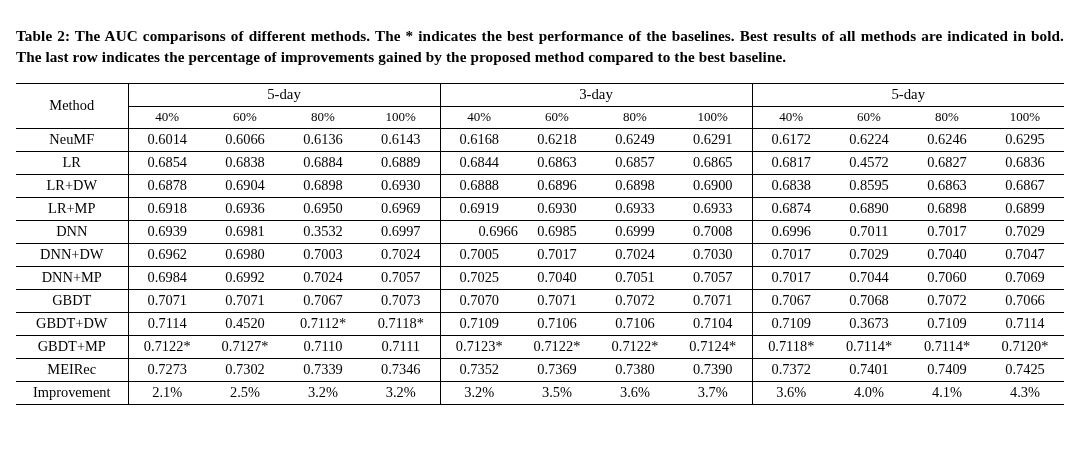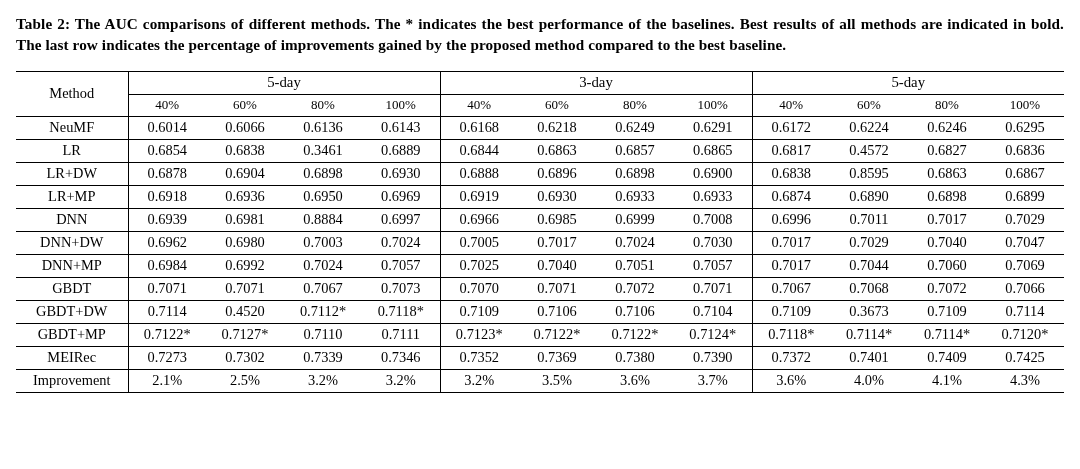--- a/index.html
+++ b/index.html
@@ -11,21 +11,21 @@
     width: 1080px;
     height: 469px;
     font-family: "Liberation Serif", serif;
     color: #000000;
     overflow: hidden;
   }
   .page {
     width: 1080px;
     height: 336px;
     box-sizing: border-box;
-    padding: 14px 16px 0 16px;
+    padding: 26px 16px 0 16px;
   }
   .caption {
     font-size: 15.2px;
     line-height: 1.35;
     font-weight: bold;
     text-align: justify;
     margin: 0 0 16px 0;
     letter-spacing: 0.1px;
   }
   table.auc {
@@ -121,21 +121,21 @@
           <td>0.6291</td>
           <td style="border-left: 1.1px solid rgb(0, 0, 0);">0.6172</td>
           <td>0.6224</td>
           <td>0.6246</td>
           <td>0.6295</td>
         </tr>
         <tr class="midrule">
           <td class="rowlabel">LR</td>
           <td>0.6854</td>
           <td>0.6838</td>
-          <td>0.3461</td>
+          <td>0.6884</td>
           <td>0.6889</td>
           <td style="border-left: 1.1px solid rgb(0, 0, 0);">0.6844</td>
           <td>0.6863</td>
           <td>0.6857</td>
           <td>0.6865</td>
           <td style="border-left: 1.1px solid rgb(0, 0, 0);">0.6817</td>
           <td>0.4572</td>
           <td>0.6827</td>
           <td>0.6836</td>
         </tr>
@@ -166,23 +166,23 @@
           <td>0.6933</td>
           <td style="border-left: 1.1px solid rgb(0, 0, 0); margin-top: 20px;">0.6874</td>
           <td>0.6890</td>
           <td>0.6898</td>
           <td>0.6899</td>
         </tr>
         <tr class="midrule">
           <td class="rowlabel">DNN</td>
           <td>0.6939</td>
           <td>0.6981</td>
-          <td>0.8884</td>
+          <td>0.3532</td>
           <td>0.6997</td>
-          <td style="border-left: 1.1px solid rgb(0, 0, 0);">0.6966</td>
+          <td style="border-left: 1.1px solid rgb(0, 0, 0); text-align: right;">0.6966</td>
           <td>0.6985</td>
           <td>0.6999</td>
           <td>0.7008</td>
           <td style="border-left: 1.1px solid rgb(0, 0, 0);">0.6996</td>
           <td>0.7011</td>
           <td>0.7017</td>
           <td>0.7029</td>
         </tr>
         <tr class="thinrule">
           <td class="rowlabel">DNN+DW</td>

